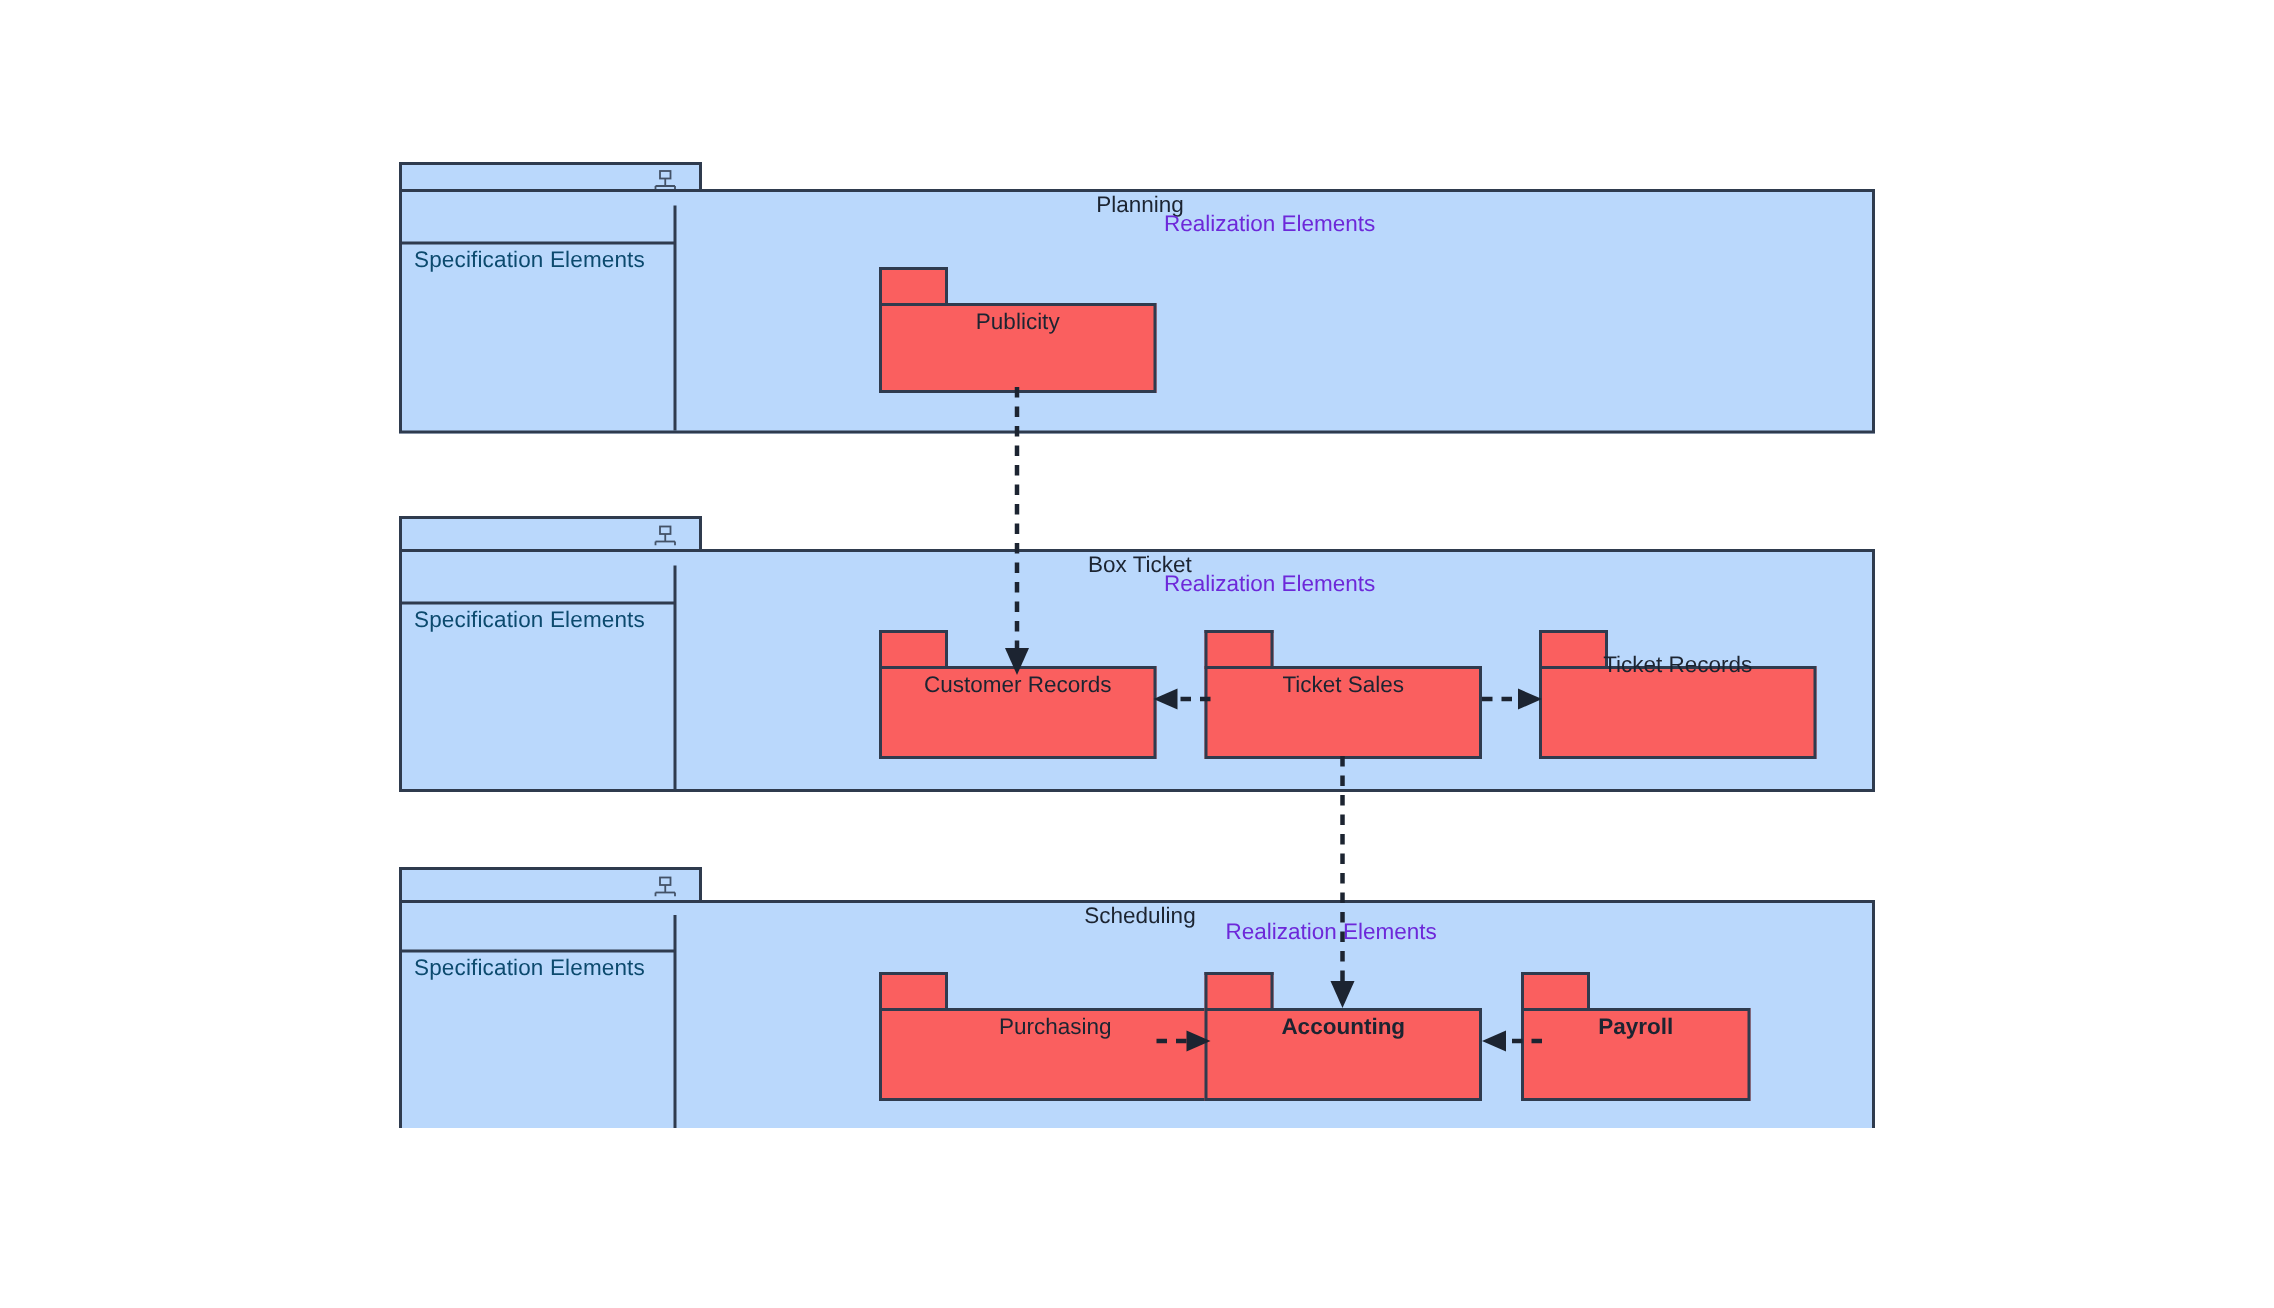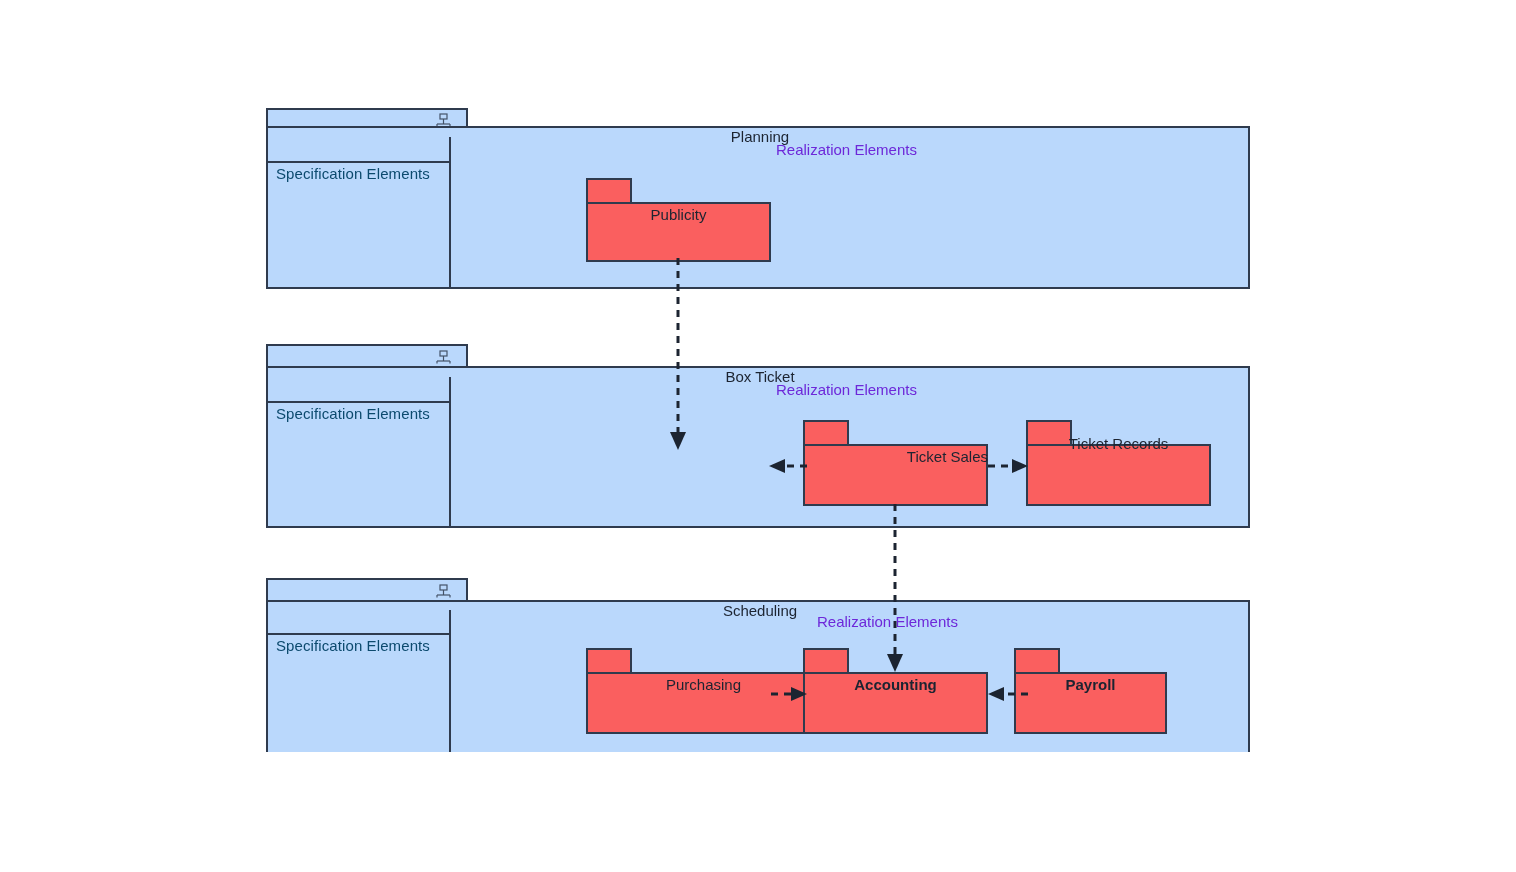--- a/index.html
+++ b/index.html
@@ -164,25 +164,30 @@
 
   <div class="subsystem" style="left:266px; top:366px; width:984px; height:162px;">
   </div>
 
   <div class="col-divider" style="left:449px; top:377px; height:149px;"></div>
   <div class="spec-rule" style="left:266px; top:401px; width:184px;"></div>
   <div class="spec-label" style="left:276px; top:405px;">Specification Elements</div>
   <div class="subsystem-title" style="left:662px; top:368px; width:196px;">Box Ticket</div>
   <div class="realization-label" style="left:776px; top:381px;">Realization Elements</div>
 
+  <div class="pkg" style="left:586px; top:420px; width:185px; height:86px;">
+    <div class="pkg-tab" style="width:46px; height:26px;"></div>
+    <div class="pkg-body" style="top:24px; height:62px;"></div>
+    <div class="pkg-label" style="top:28px;">Customer Records</div>
+  </div>
 
   <div class="pkg" style="left:803px; top:420px; width:185px; height:86px;">
     <div class="pkg-tab" style="width:46px; height:26px;"></div>
     <div class="pkg-body" style="top:24px; height:62px;"></div>
-    <div class="pkg-label" style="top:28px;text-align:right;">Ticket Sales</div>
+    <div class="pkg-label" style="top:28px;">Ticket Sales</div>
   </div>
 
   <div class="pkg" style="left:1026px; top:420px; width:185px; height:86px;">
     <div class="pkg-tab" style="width:46px; height:26px;"></div>
     <div class="pkg-body" style="top:24px; height:62px;"></div>
     <div class="pkg-label" style="top:15px;">Ticket Records</div>
   </div>
 
   <div class="subsystem-tab" style="left:266px; top:578px; width:202px; height:24px;">
     <svg class="tab-icon" viewBox="0 0 18 14">

